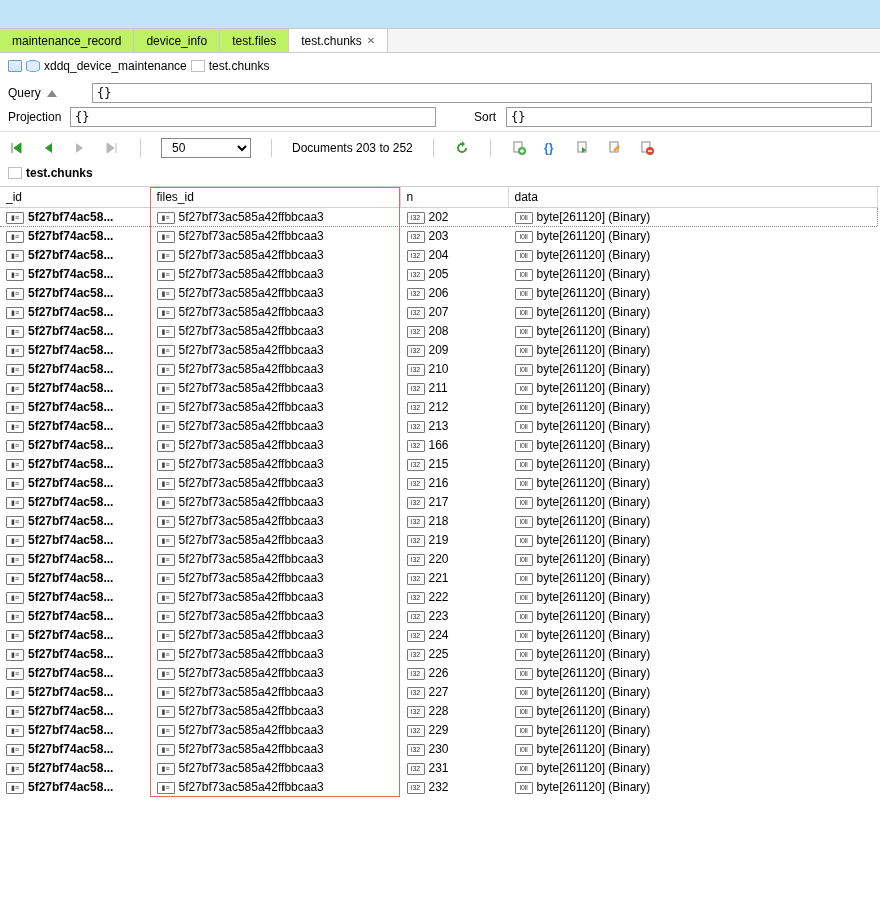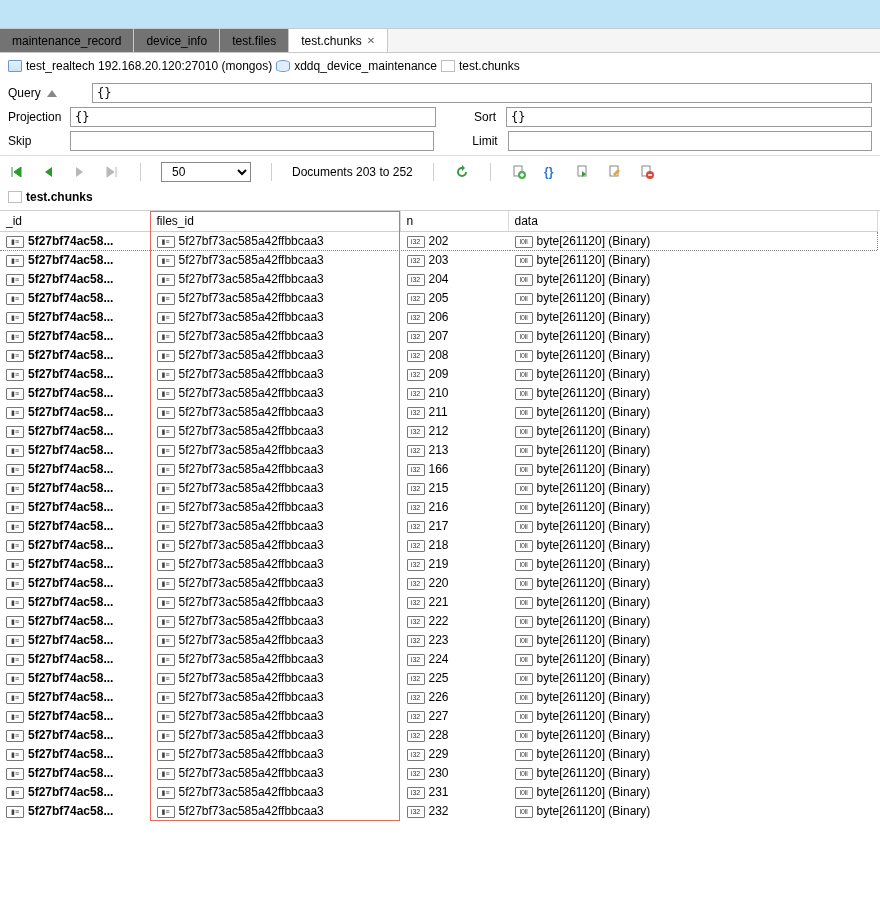--- a/index.html
+++ b/index.html
@@ -1,19 +1,19 @@
 <!DOCTYPE html>
 <html><head>
 <meta charset="utf-8">
 <style>
   * { box-sizing: border-box; font-family: Tahoma, Arial, sans-serif; font-size: 12px; }
   body { margin: 0; padding: 0; background: #fff; color: #000; width: 880px; }
   .topband { height: 29px; background: #bfe3f7; border-bottom: 1px solid #c9c9c9; }
   .tabs { display: flex; height: 24px; background: #f5f5f5; border-bottom: 1px solid #c9c9c9; }
-  .tab { display: flex; align-items: center; padding: 0 12px; border-right: 1px solid #c9c9c9; background: #737373; cursor: pointer; gap: 5px; }
+  .tab { display: flex; align-items: center; padding: 0 12px; border-right: 1px solid #c9c9c9; background: #bef264; cursor: pointer; gap: 5px; }
   .tab.active { background: #fff; }
   .close-x { color: #666; font-size: 10px; }
   .breadcrumb { display: flex; align-items: center; gap: 4px; padding: 6px 8px; }
   .bc-icon { width: 14px; height: 12px; display: inline-block; }
   .db-sheet { background: linear-gradient(#e6f0fa,#cde4f7); border: 1px solid #6a9ad0; border-radius: 1px; }
   .db-cyl { width: 14px; height: 12px; border: 1px solid #6a9ad0; border-radius: 7px/3px; background: #e0eefc; }
   .folder { background: #fff; border: 1px solid #bfbfbf; }
   .fields { padding: 0 8px; }
   .field-row { display: flex; align-items: center; margin: 4px 0; gap: 6px; }
   .field-label { min-width: 56px; }
@@ -69,46 +69,39 @@
       <span>test.files</span>
     </div>
     <div class="tab active">
       <span>test.chunks</span>
       <span class="close-x">✕</span>
     </div>
   </div>
 
 <div class="breadcrumb">
   <span class="bc-icon db-sheet"></span>
-  <span>test_realtech 192.168.20.120:27010 (mongos)</span>
   <span class="bc-icon db-cyl"></span>
   <span>xddq_device_maintenance</span>
   <span class="bc-icon folder"></span>
   <span>test.chunks</span>
 </div>
 
 <div class="fields">
   <div class="field-row">
     <div class="field-label q">
       <span>Query</span>
       <span class="tri"></span>
     </div>
     <input class="txt" value="{}" style="">
   </div>
   <div class="field-row">
     <div class="field-label" style="min-width:56px">Projection</div>
     <input class="txt" value="{}" style="">
     <span class="sort-label">Sort</span>
     <input class="txt sort-input" value="{}" style="">
-  </div>
-  <div class="field-row">
-    <div class="field-label">Skip</div>
-    <input class="txt" value="" style="">
-    <span class="limit-label">Limit</span>
-    <input class="txt limit-input" value="" style="">
   </div>
 </div>
 
 <div class="toolbar">
   <span class="navbtn">
     <svg width="12" height="12">
         <path d="M2 1v10M11 1L4 6l7 5z" fill="#2a9a2a" stroke="#2a9a2a"></path>
       </svg>
   </span>
   <span class="navbtn">

